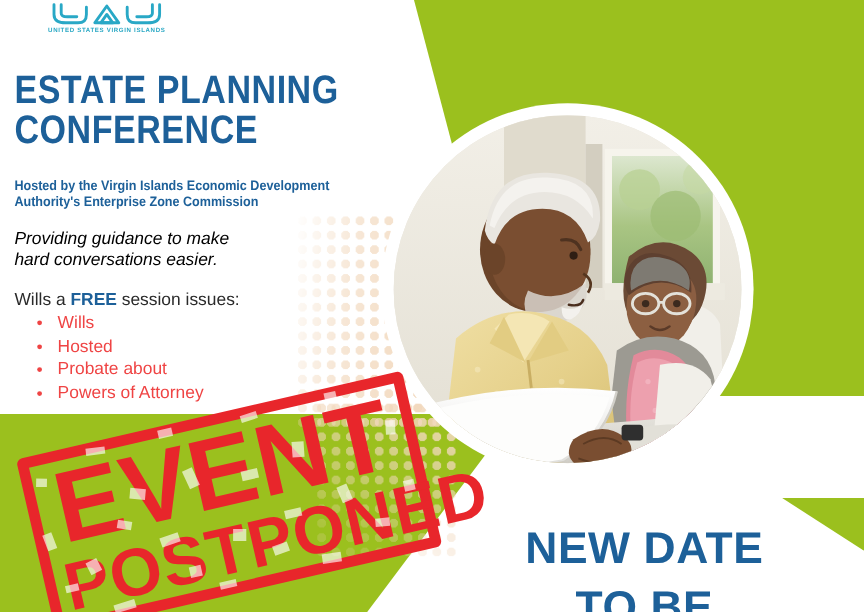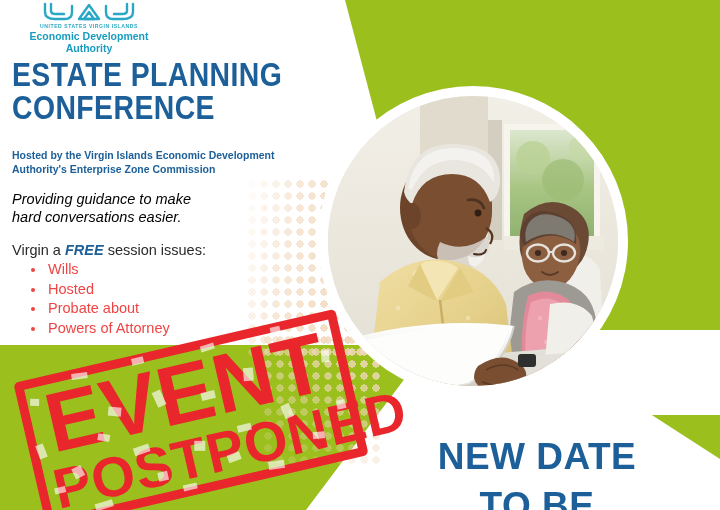--- a/index.html
+++ b/index.html
@@ -175,21 +175,20 @@
     left: 12px;
     top: 241px;
     z-index: 6;
     color: #2A2A2A;
     font-size: 14.5px;
     line-height: 18px;
   }
   .attend .free {
     color: #1D6099;
     font-weight: bold;
-    font-style: italic;
   }
   .topics {
     position: absolute;
     left: 28px;
     top: 260px;
     z-index: 6;
     margin: 0;
     padding-left: 18px;
     color: #ef4444;
     font-size: 14.5px;
@@ -419,34 +418,32 @@
       <g fill="none" stroke="#29A8C6" stroke-width="2.4" stroke-linejoin="round" stroke-linecap="round">
         <path d="M4 2 L4 10 Q4 17 14 17 L24 17 Q31 17 31 10 L31 4"></path>
         <path d="M10 2 L10 9 Q10 12 15 12 L23 12"></path>
         <path d="M48 17 L38 17 L48 3 L58 17 L48 17"></path>
         <path d="M48 17 L43 17 L48 10 L53 17 Z"></path>
         <path d="M92 2 L92 10 Q92 17 82 17 L72 17 Q65 17 65 10 L65 4"></path>
         <path d="M86 2 L86 9 Q86 12 81 12 L73 12"></path>
       </g>
     </svg>
     <div class="logo-sub">UNITED STATES VIRGIN ISLANDS</div>
-    <div class="logo-name">Economic Development
-Authority</div>
   </div>
 
   <div class="headline">ESTATE PLANNING
 CONFERENCE</div>
 
   <div class="hosted">Hosted by the Virgin Islands Economic Development
 Authority's Enterprise Zone Commission</div>
 
   <div class="tagline">Providing guidance to make
 hard conversations easier.</div>
 
-  <div class="attend"><span>Virgin a </span><span class="free">FREE</span><span> session issues:</span></div>
+  <div class="attend"><span>Wills a </span><span class="free">FREE</span><span> session issues:</span></div>
 
   <ul class="topics">
     <li>Wills</li>
     <li>Hosted</li>
     <li>Probate about</li>
     <li>Powers of Attorney</li>
   </ul>
 
   <div class="stamp">
     <div class="stamp-border"></div>

